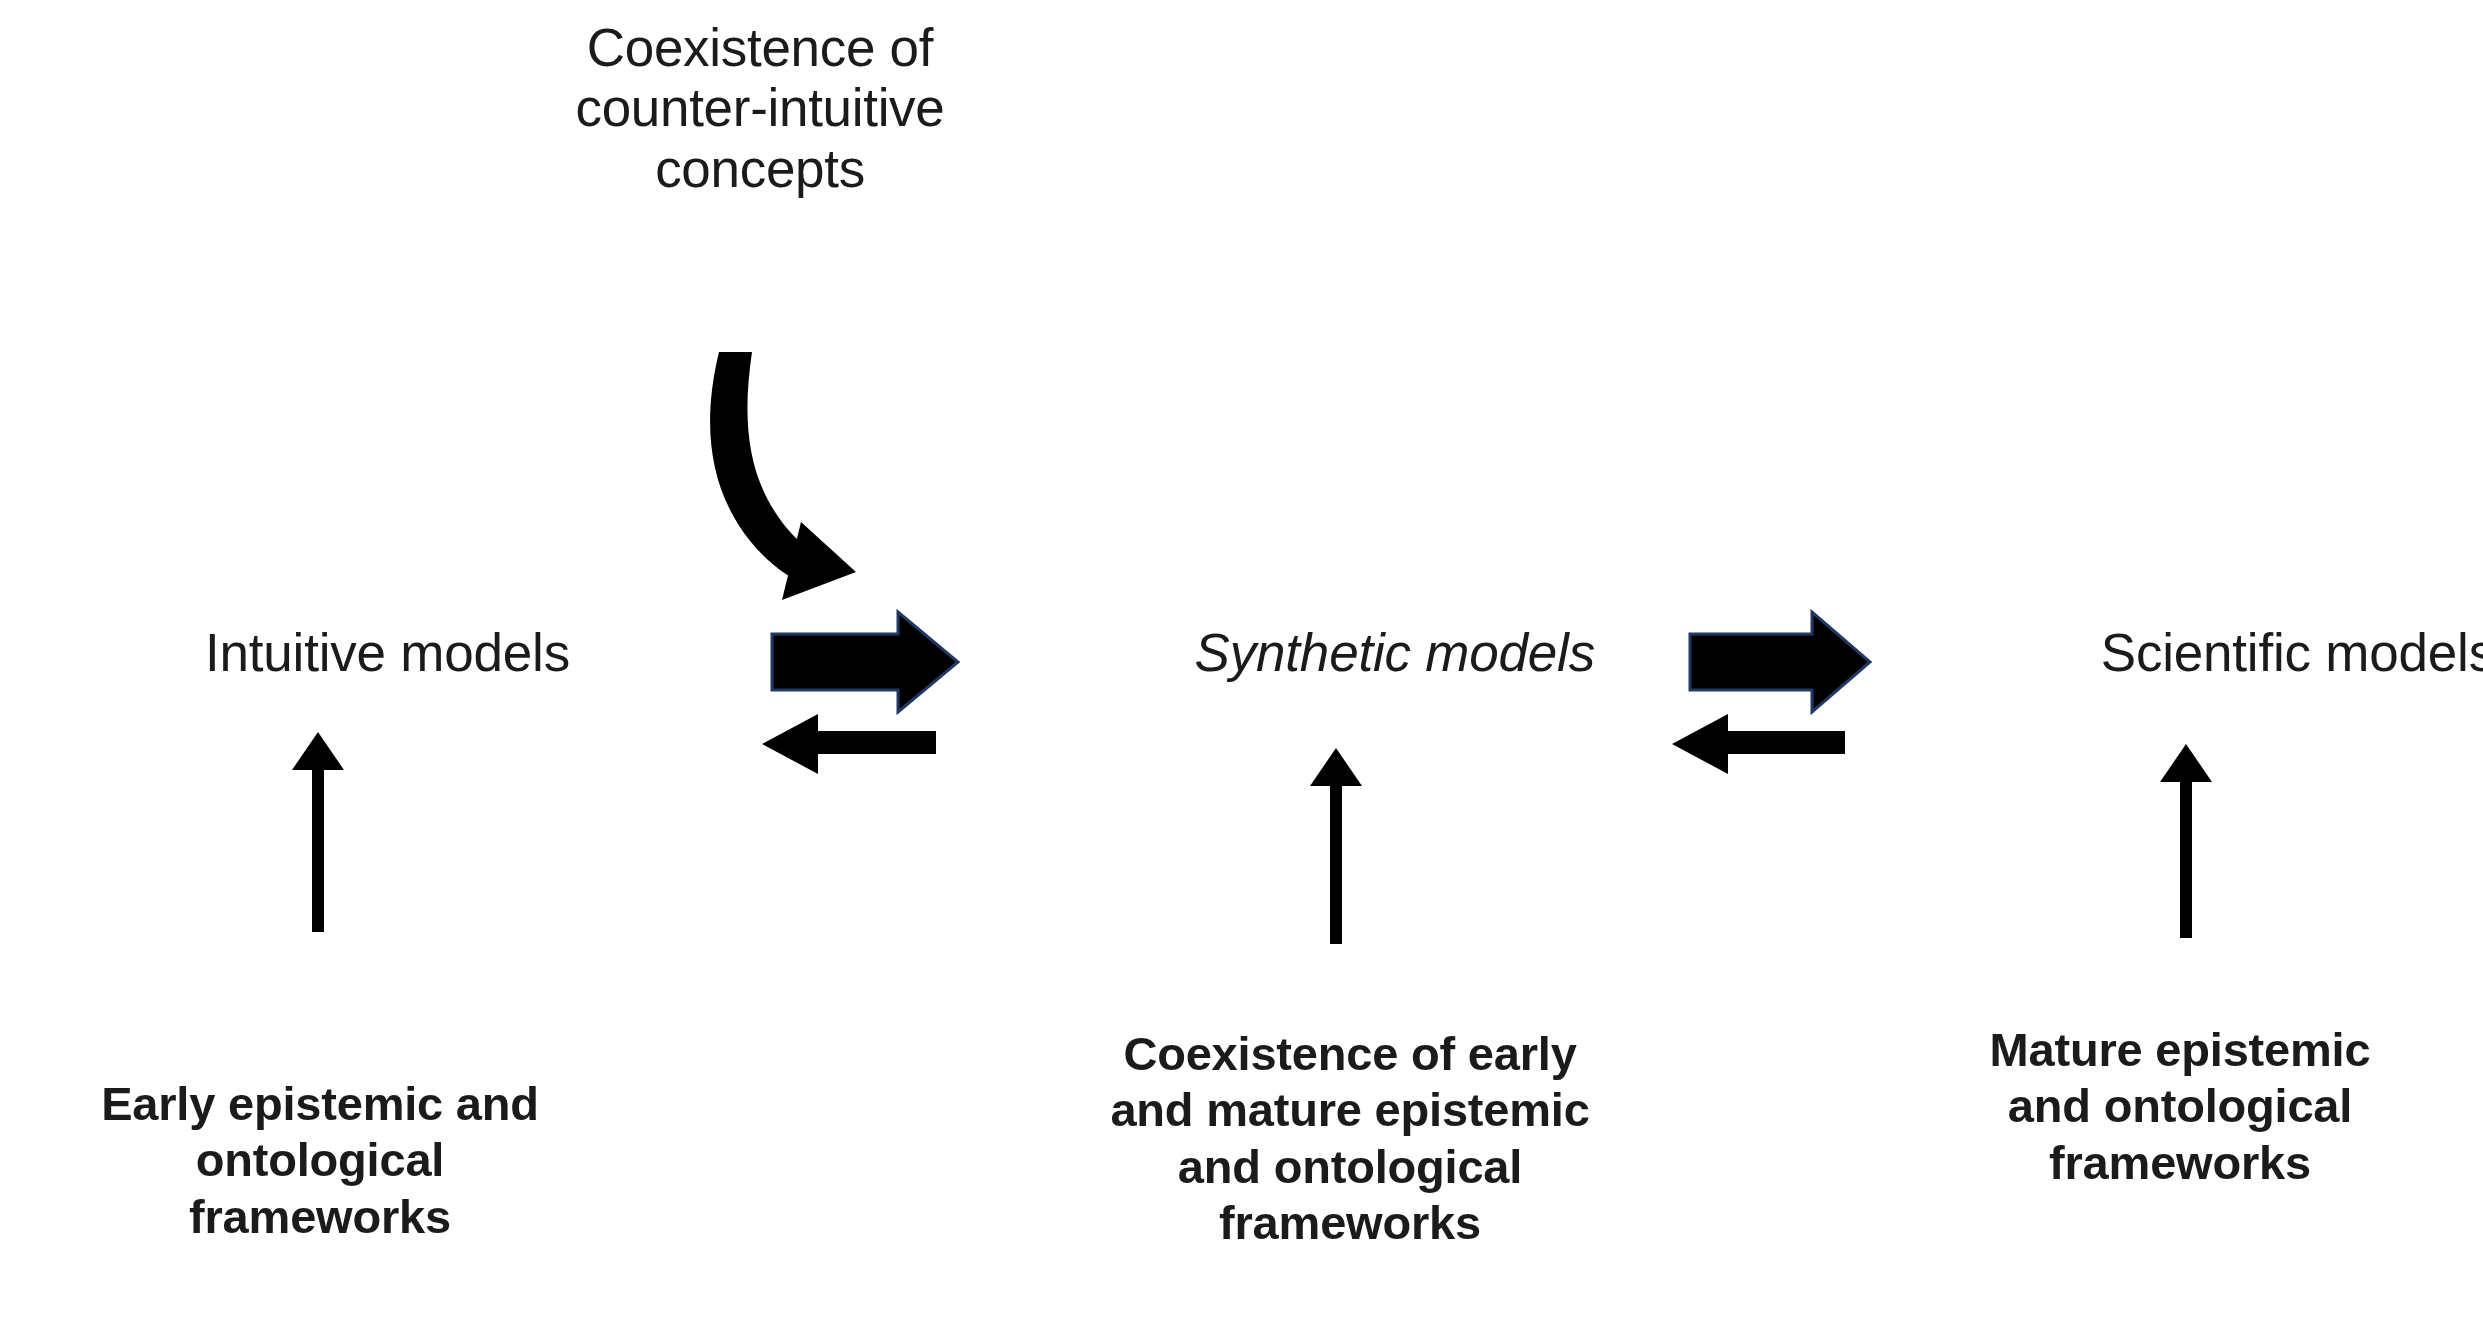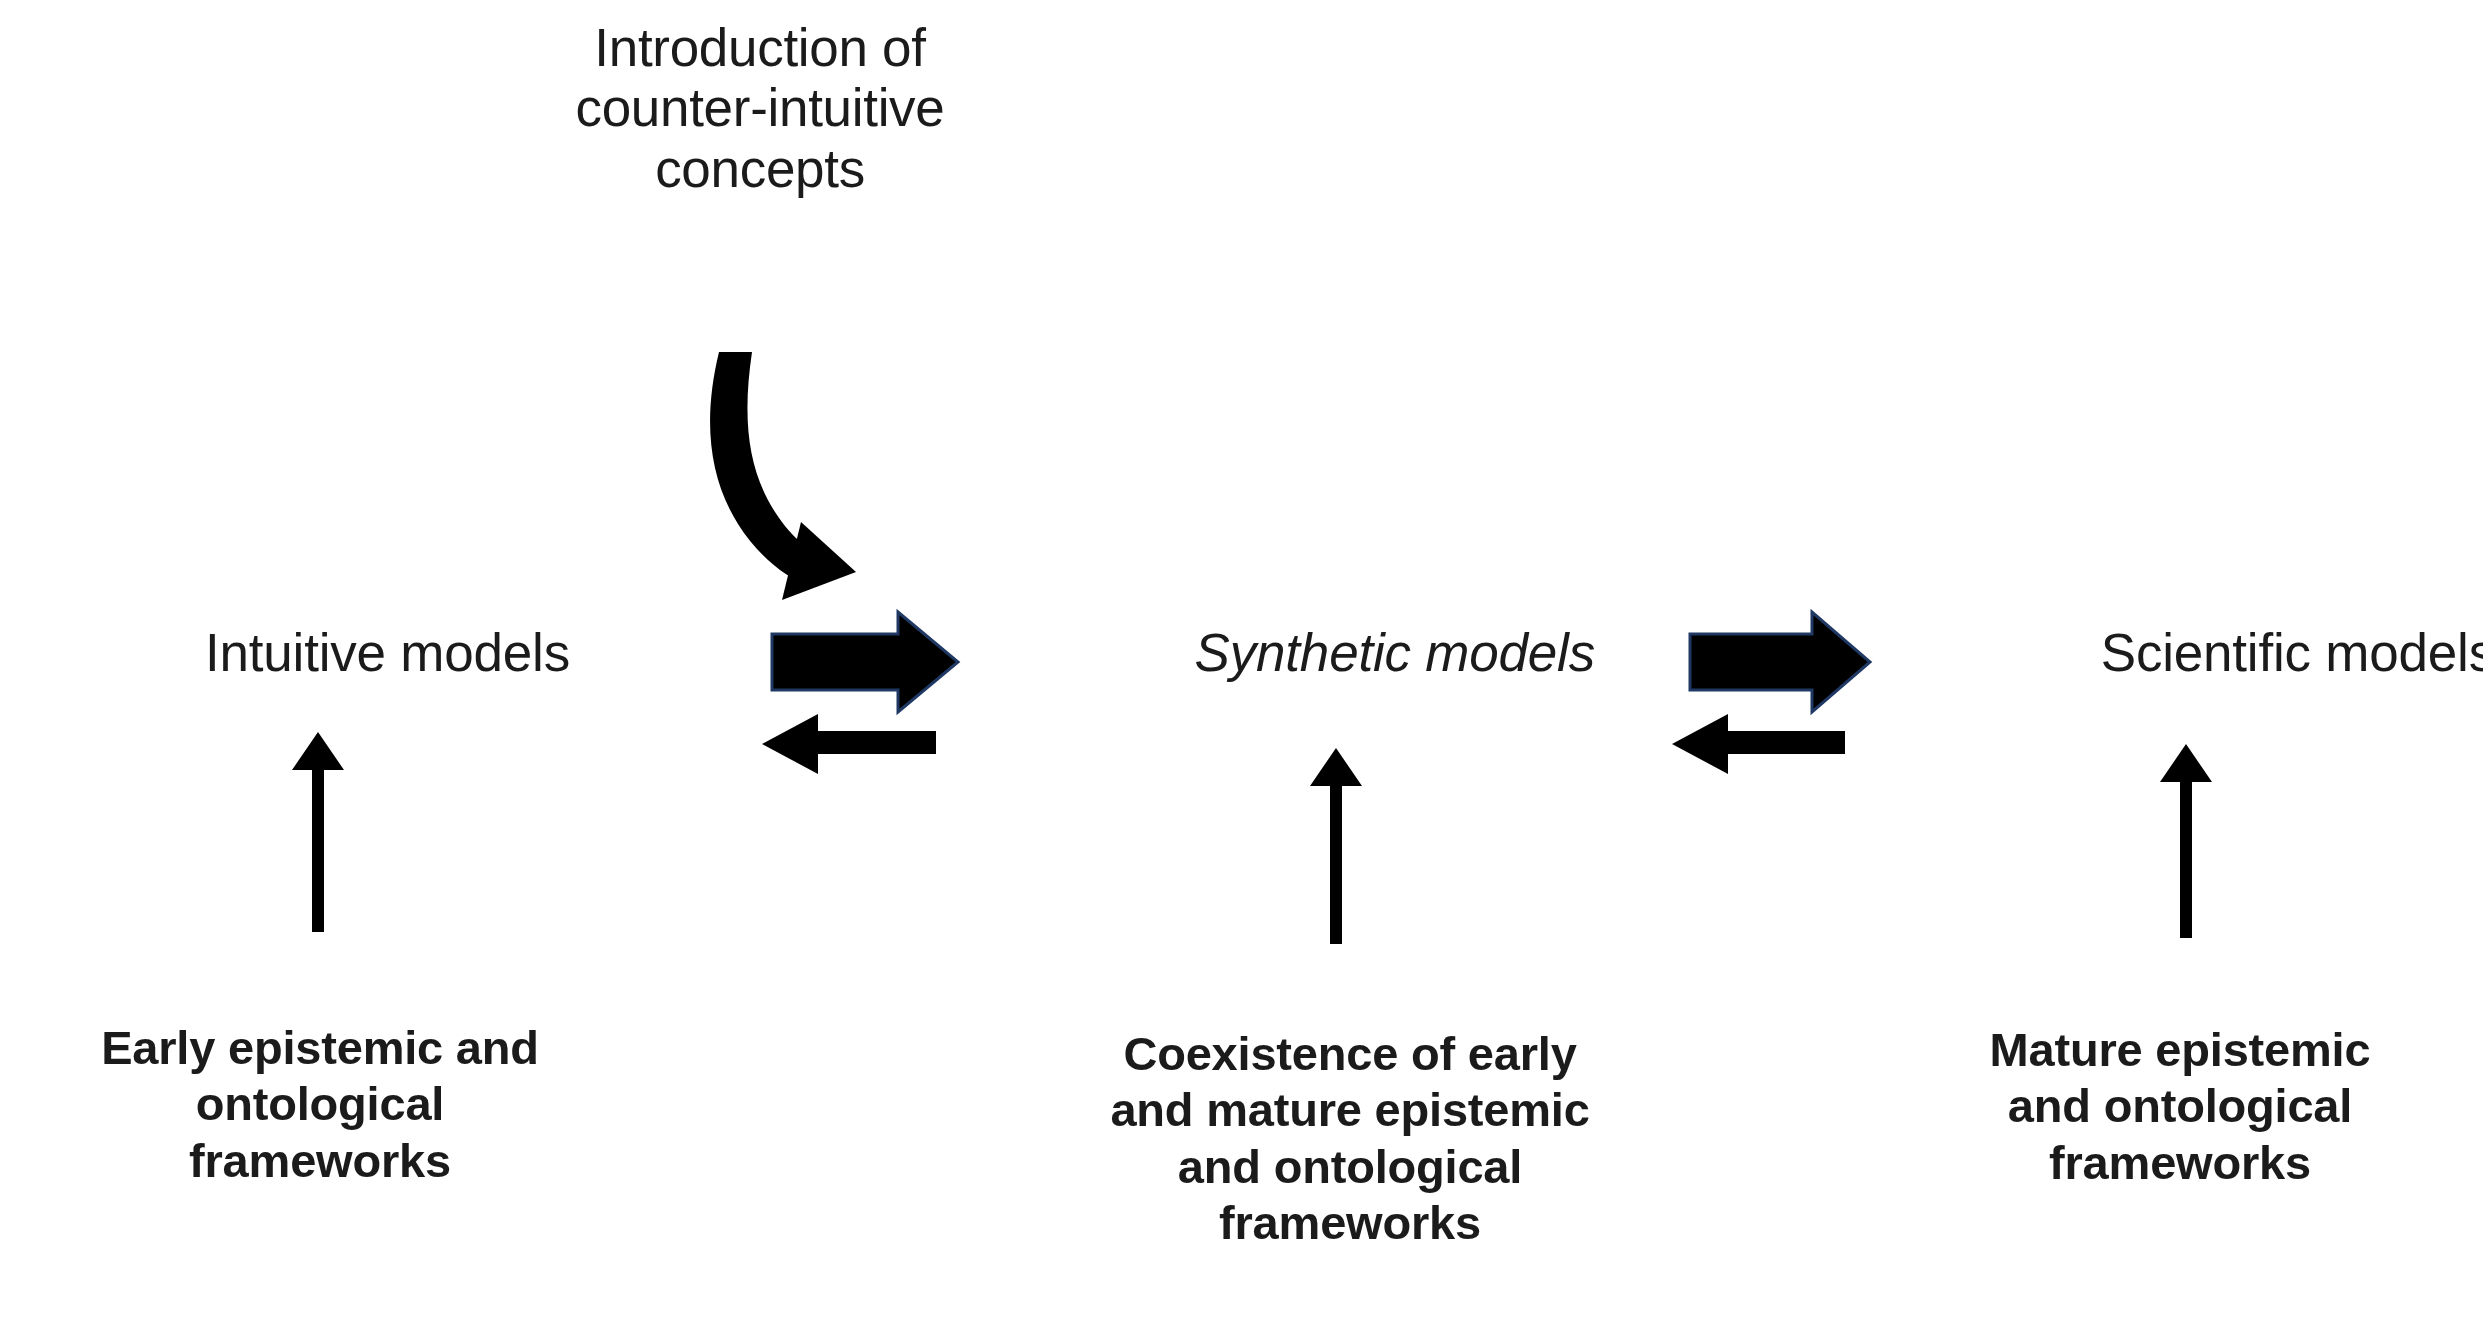--- a/index.html
+++ b/index.html
@@ -49,21 +49,21 @@
   #stage-label-1 { left: 1075px; width: 520px; font-style: italic; }
   #stage-label-2 { left: 1955px; width: 540px; }
 
   
   .foundation-caption {
     font-size: 47px;
     font-weight: 700;
     line-height: 1.20;
     letter-spacing: -0.2px;
   }
-  #foundation-caption-0 { left: 10px;   top: 1020px; width: 620px; }
+  #foundation-caption-0 { left: 10px;   top: 1076px; width: 620px; }
   #foundation-caption-1 { left: 1040px; top: 1026px; width: 620px; }
   #foundation-caption-2 { left: 1900px; top: 1022px; width: 560px; }
 
   
   #arrow-layer {
     position: absolute;
     left: 0;
     top: 0;
     width: 2483px;
     height: 1344px;
@@ -76,21 +76,21 @@
   }
   .thin-arrow-shape { fill: #000000; }
   .curve-arrow-shape { fill: #000000; }
   .vert-arrow-shape { fill: #000000; }
 </style>
 </head>
 <body>
 
 <div id="canvas">
 
-  <div class="txt" id="driver-caption">Introduction of
+  <div class="txt" id="driver-caption">Coexistence of
 counter-intuitive
 concepts</div>
 
   <div class="txt stage-label" id="stage-label-0">Intuitive models</div>
   <div class="txt stage-label" id="stage-label-1">Synthetic models</div>
   <div class="txt stage-label" id="stage-label-2">Scientific models</div>
 
   <div class="txt foundation-caption" id="foundation-caption-0">Early epistemic and
 ontological
 frameworks</div>

